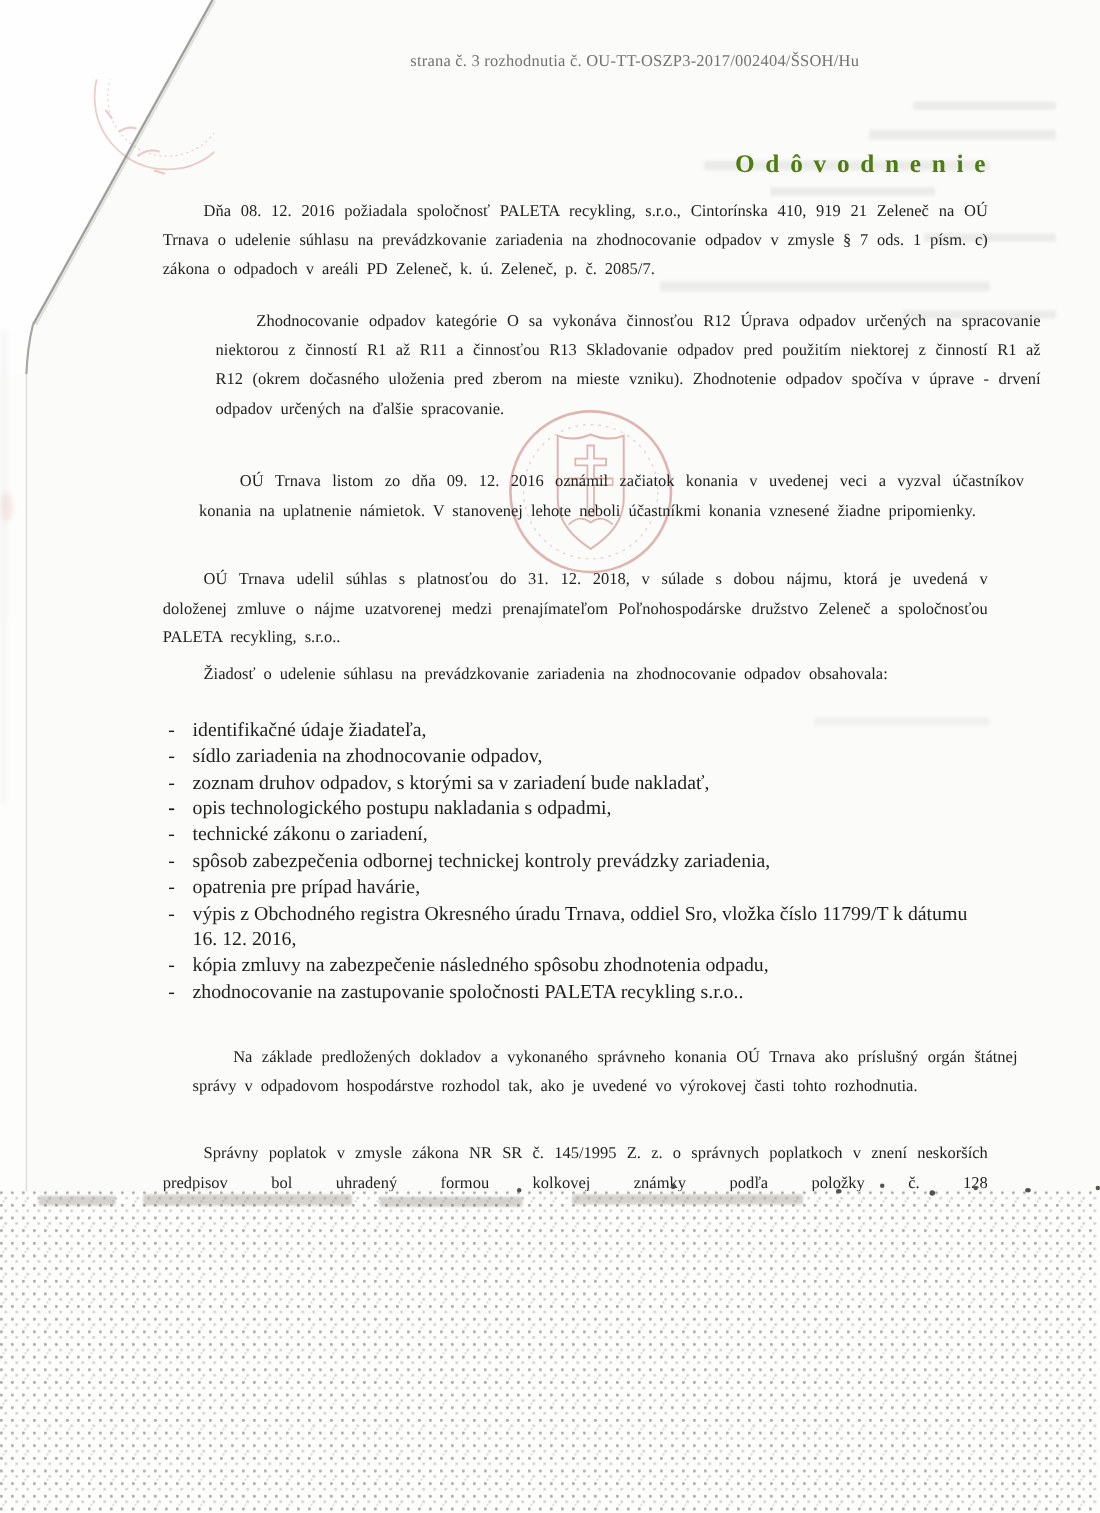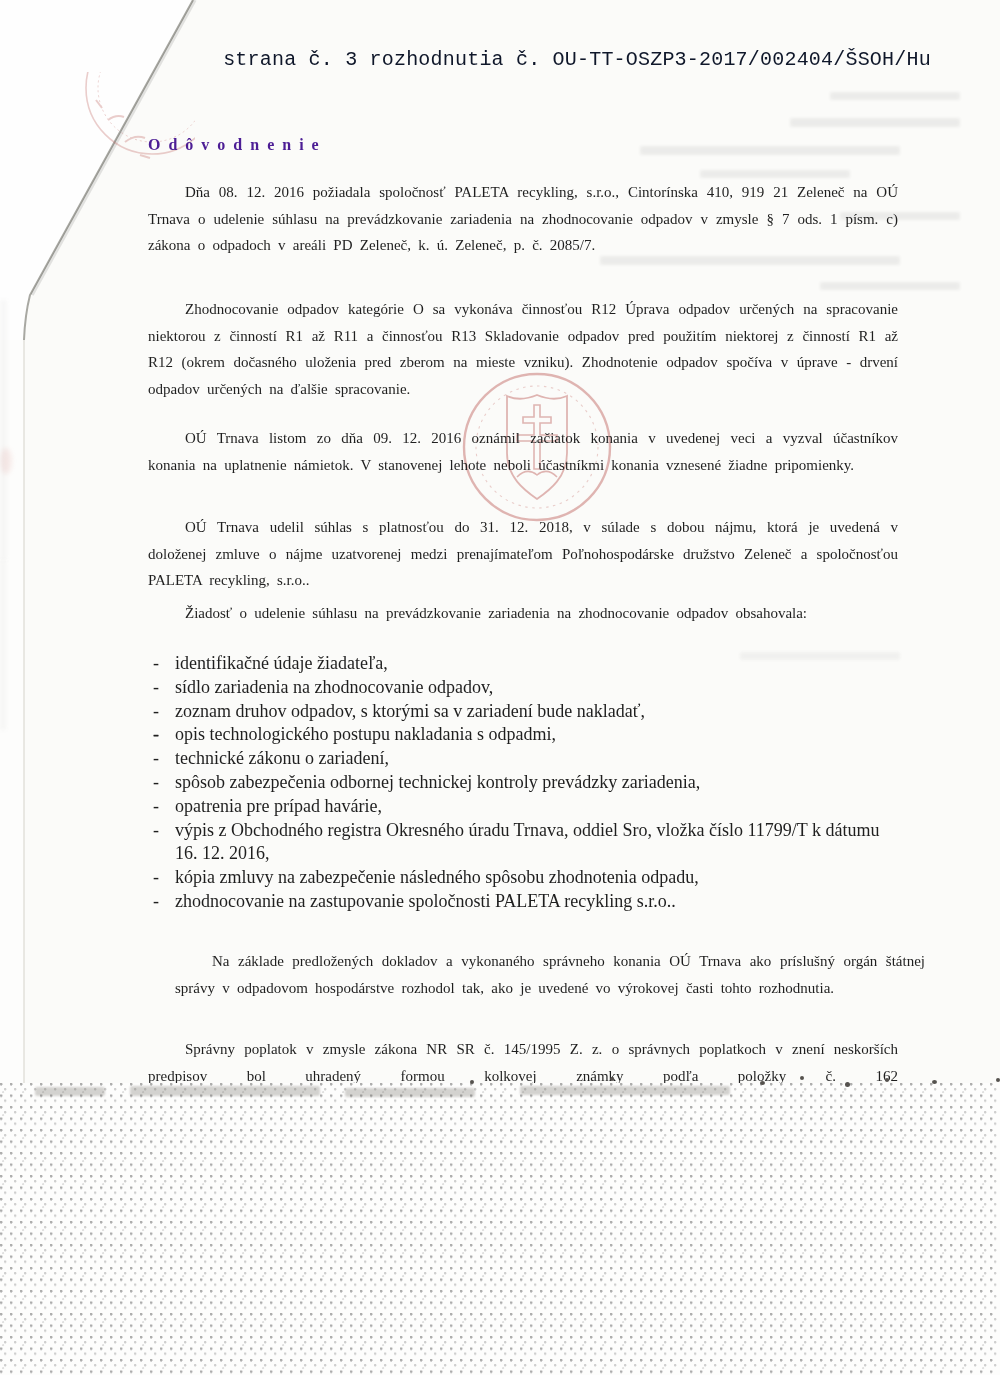--- a/index.html
+++ b/index.html
@@ -7,26 +7,26 @@
     width:1000px; height:1375px; position:relative; overflow:hidden;
     background:#ffffff;
     font-family:"Liberation Serif","DejaVu Serif",serif;
     color:#1f1f1f;
   }
   .page-bg { position:absolute; inset:0; background:#fbfbf9; }
   .svg-layer { position:absolute; left:0; top:0; pointer-events:none; }
   .text-layer { position:absolute; inset:0; filter:blur(0.2px); }
   .block { position:absolute; left:148px; width:750px; }
   .header-line {
-    font-size:20px; text-align:center; padding-left:54px;
-    letter-spacing:0.2px; color:#0f172a;font-family:Liberation Mono, monospace;
+    font-size:15px; text-align:center; padding-left:54px;
+    letter-spacing:0.2px; color:#737373;
   }
   .doc-title {
-    font-size:16px; font-weight:bold; text-align:left;
-    letter-spacing:2px; color:#4c1d95;
+    font-size:23px; font-weight:bold; text-align:right;
+    letter-spacing:2px; color:#4d7c0f;
   }
   .para {
     margin:0; font-size:15px; line-height:26.5px;
     text-align:justify; text-indent:37px; word-spacing:3.5px;
   }
   .last-justify { text-align-last:justify; }
   .list { font-size:18px; line-height:23.8px; }
   .list-row { position:relative; padding-left:27px; }
   .dash { position:absolute; left:5px; }
   .ghost {
@@ -113,23 +113,23 @@
 <div class="edge-streak" style="left:0; top:560px; width:6px; height:170px;"></div>
 <div class="pink-smudge" style="left:0; top:448px; width:12px; height:26px;"></div>
 
 <div class="text-layer">
   <div class="block header-line" style="top:48px;">strana č. 3 rozhodnutia č. OU-TT-OSZP3-2017/002404/ŠSOH/Hu</div>
 
   <div class="block doc-title" style="top:136px;">O d ô v o d n e n i e</div>
 
   <p class="block para" style="top:179px;">Dňa 08. 12. 2016 požiadala spoločnosť PALETA recykling, s.r.o., Cintorínska 410, 919 21 Zeleneč na OÚ Trnava o udelenie súhlasu na prevádzkovanie zariadenia na zhodnocovanie odpadov v zmysle § 7 ods. 1 písm. c) zákona o odpadoch v areáli PD Zeleneč, k. ú. Zeleneč, p. č. 2085/7.</p>
 
-  <p class="block para" style="top:296px;">Zhodnocovanie odpadov kategórie O sa vykonáva činnosťou R12 Úprava odpadov určených na spracovanie niektorou z činností R1 až R11 a činnosťou R13 Skladovanie odpadov pred použitím niektorej z činností R1 až R12 (okrem dočasného uloženia pred zberom na mieste vzniku). Zhodnotenie odpadov spočíva v úprave - drvení odpadov určených na ďalšie spracovanie.</p>
+  <p class="block para" style="top:279px;margin-left:48px;">Zhodnocovanie odpadov kategórie O sa vykonáva činnosťou R12 Úprava odpadov určených na spracovanie niektorou z činností R1 až R11 a činnosťou R13 Skladovanie odpadov pred použitím niektorej z činností R1 až R12 (okrem dočasného uloženia pred zberom na mieste vzniku). Zhodnotenie odpadov spočíva v úprave - drvení odpadov určených na ďalšie spracovanie.</p>
 
-  <p class="block para" style="top:425px;">OÚ Trnava listom zo dňa 09. 12. 2016 oznámil začiatok konania v uvedenej veci a vyzval účastníkov konania na uplatnenie námietok. V stanovenej lehote neboli účastníkmi konania vznesené žiadne pripomienky.</p>
+  <p class="block para" style="top:425px;margin-left:33px;">OÚ Trnava listom zo dňa 09. 12. 2016 oznámil začiatok konania v uvedenej veci a vyzval účastníkov konania na uplatnenie námietok. V stanovenej lehote neboli účastníkmi konania vznesené žiadne pripomienky.</p>
 
   <p class="block para" style="top:514px;">OÚ Trnava udelil súhlas s platnosťou do 31. 12. 2018, v súlade s dobou nájmu, ktorá je uvedená v doloženej zmluve o nájme uzatvorenej medzi prenajímateľom Poľnohospodárske družstvo Zeleneč a spoločnosťou PALETA recykling, s.r.o..</p>
 
   <p class="block para" style="top:600px;">Žiadosť o udelenie súhlasu na prevádzkovanie zariadenia na zhodnocovanie odpadov obsahovala:</p>
 
   <div class="block list" style="top:652px;">
     <div class="list-row"><span class="dash">-</span><span>identifikačné údaje žiadateľa,</span></div>
     <div class="list-row"><span class="dash">-</span><span>sídlo zariadenia na zhodnocovanie odpadov,</span></div>
     <div class="list-row"><span class="dash">-</span><span>zoznam druhov odpadov, s ktorými sa v zariadení bude nakladať,</span></div>
     <div class="list-row"><span class="dash">-</span></div>
@@ -137,21 +137,21 @@
     <div class="list-row"><span class="dash">-</span><span>technické zákonu o zariadení,</span></div>
     <div class="list-row"><span class="dash">-</span><span>spôsob zabezpečenia odbornej technickej kontroly prevádzky zariadenia,</span></div>
     <div class="list-row"><span class="dash">-</span><span>opatrenia pre prípad havárie,</span></div>
     <div class="list-row"><span class="dash">-</span><span>výpis z Obchodného registra Okresného úradu Trnava, oddiel Sro, vložka číslo 11799/T k dátumu 16. 12. 2016,</span></div>
     <div class="list-row"><span class="dash">-</span><span>kópia zmluvy na zabezpečenie následného spôsobu zhodnotenia odpadu,</span></div>
     <div class="list-row"><span class="dash">-</span><span>zhodnocovanie na zastupovanie spoločnosti PALETA recykling s.r.o..</span></div>
   </div>
 
   <p class="block para" style="top:948px;margin-left:27px;">Na základe predložených dokladov a vykonaného správneho konania OÚ Trnava ako príslušný orgán štátnej správy v odpadovom hospodárstve rozhodol tak, ako je uvedené vo výrokovej časti tohto rozhodnutia.</p>
 
-  <p class="block para last-justify" style="top:1036px;">Správny poplatok v zmysle zákona NR SR č. 145/1995 Z. z. o správnych poplatkoch v znení neskorších predpisov bol uhradený formou kolkovej známky podľa položky č. 162</p>
+  <p class="block para last-justify" style="top:1036px;">Správny poplatok v zmysle zákona NR SR č. 145/1995 Z. z. o správnych poplatkoch v znení neskorších predpisov bol uhradený formou kolkovej známky podľa položky č. 128</p>
 </div>
 
 <div class="dither-band"></div>
 
 <div class="remnant" style="left:35px;  top:1087px; width:70px;  height:9px;"></div>
 <div class="remnant" style="left:130px; top:1086px; width:190px; height:10px;"></div>
 <div class="remnant" style="left:345px; top:1088px; width:130px; height:9px;"></div>
 <div class="remnant" style="left:520px; top:1086px; width:210px; height:9px;"></div>
 <div class="speck" style="left:470px; top:1080px; width:4px; height:4px;"></div>
 <div class="speck" style="left:610px; top:1077px; width:4px; height:4px;"></div>

